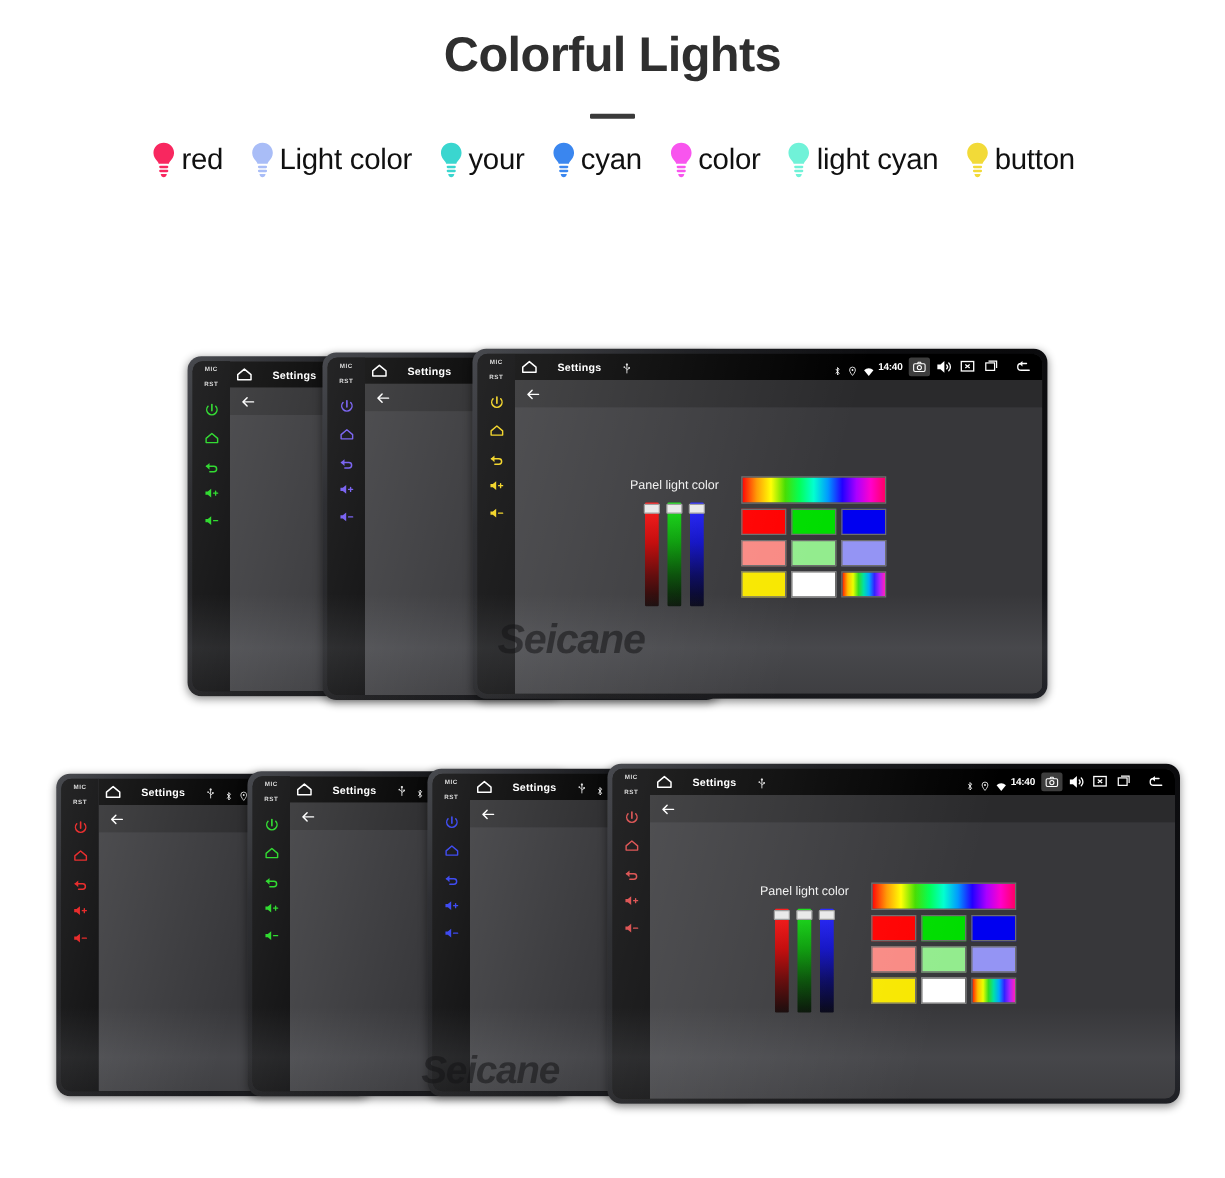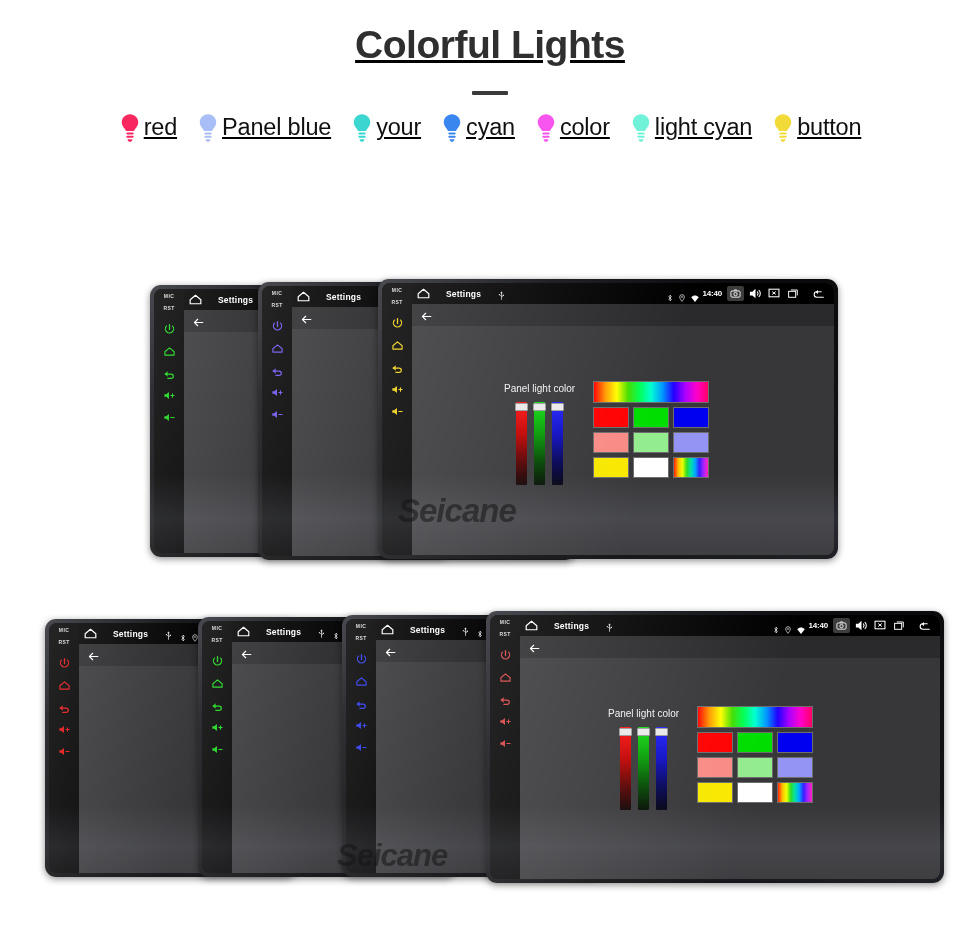--- a/index.html
+++ b/index.html
@@ -2,21 +2,21 @@
 <html><head>
 <meta charset="utf-8">
 <style>
   * { box-sizing: border-box; margin: 0; padding: 0; }
   html, body {
     width: 980px; height: 942px;
     background: #ffffff;
     font-family: "Liberation Sans", sans-serif;
     overflow: hidden;
   }
-  .page { position: relative; width: 980px; height: 942px; background: #fff; text-decoration: underline; }
+  .page { position: relative; width: 980px; height: 942px; background: #fff; }
 
   
   .hero { padding-top: 24px; text-align: center; }
   .hero-title {
     font-size: 39px; font-weight: bold; color: #2f2f2f;
     letter-spacing: -0.5px; line-height: 1.1;
   }
   .hero-rule {
     width: 36px; height: 4px; background: #3a3a3a;
     margin: 24px auto 18px auto; border-radius: 1px;
@@ -150,21 +150,21 @@
           </svg>
           <span class="legend-label">red</span>
         </div>
         <div class="legend-item">
           <svg class="bulb" viewBox="0 0 24 32">
             <path d="M12 1C6.8 1 3 5 3 9.8c0 3.3 1.9 5.4 3.2 7 .8 1 1.3 1.6 1.3 2.4h9c0-.8.5-1.4 1.3-2.4 1.3-1.6 3.2-3.7 3.2-7C21 5 17.2 1 12 1z" fill="#a9bdf7"></path>
             <rect x="8" y="21" width="8" height="2.1" rx="1" fill="#a9bdf7"></rect>
             <rect x="8" y="24.5" width="8" height="2.1" rx="1" fill="#a9bdf7"></rect>
             <path d="M9.3 28.2h5.4c-.4 1.9-1.4 2.9-2.7 2.9s-2.3-1-2.7-2.9z" fill="#a9bdf7"></path>
           </svg>
-          <span class="legend-label">Panel blue</span>
+          <span class="legend-label">Light color</span>
         </div>
         <div class="legend-item">
           <svg class="bulb" viewBox="0 0 24 32">
             <path d="M12 1C6.8 1 3 5 3 9.8c0 3.3 1.9 5.4 3.2 7 .8 1 1.3 1.6 1.3 2.4h9c0-.8.5-1.4 1.3-2.4 1.3-1.6 3.2-3.7 3.2-7C21 5 17.2 1 12 1z" fill="#3ad6cf"></path>
             <rect x="8" y="21" width="8" height="2.1" rx="1" fill="#3ad6cf"></rect>
             <rect x="8" y="24.5" width="8" height="2.1" rx="1" fill="#3ad6cf"></rect>
             <path d="M9.3 28.2h5.4c-.4 1.9-1.4 2.9-2.7 2.9s-2.3-1-2.7-2.9z" fill="#3ad6cf"></path>
           </svg>
           <span class="legend-label">your</span>
         </div>

